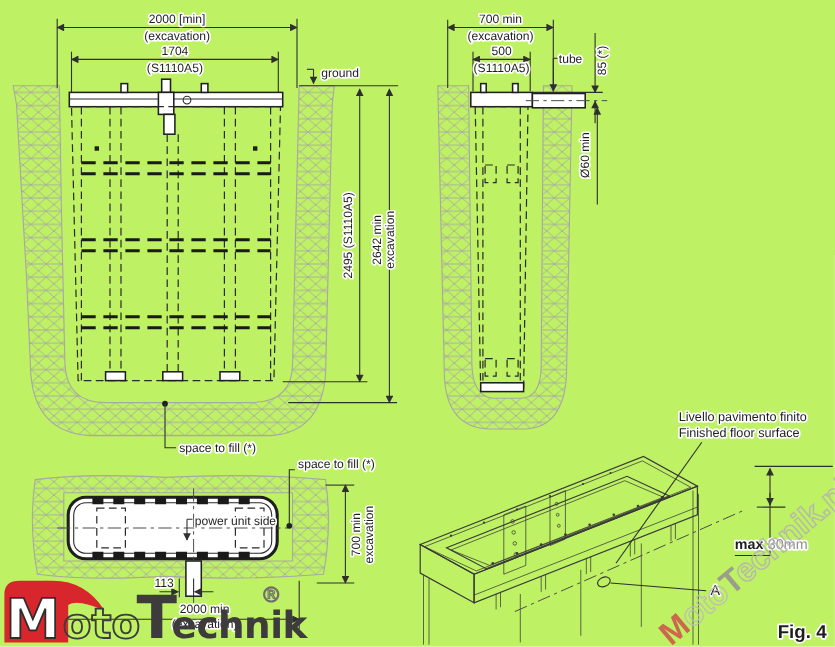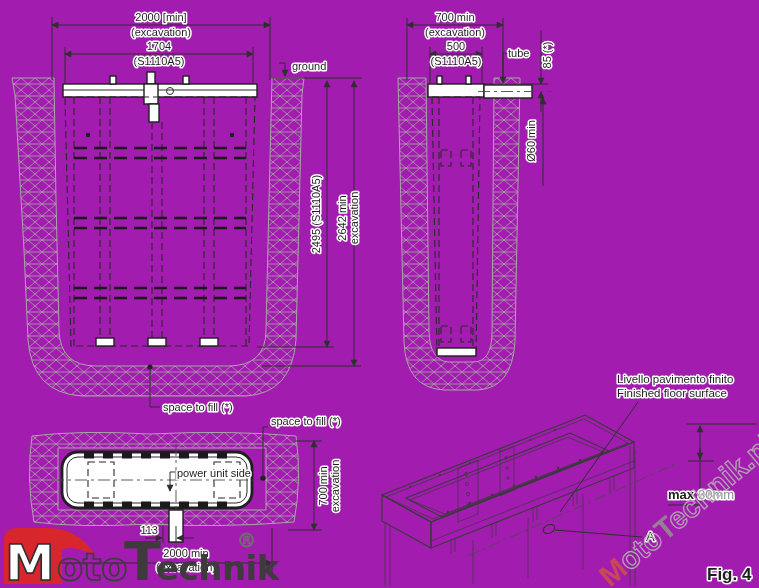--- a/index.html
+++ b/index.html
@@ -1,16 +1,16 @@
 <!DOCTYPE html>
 <html><head>
 <meta charset="utf-8">
 <style>
   html,body{margin:0;padding:0;background:#ffffff;}
-  #stage{position:relative;width:759px;height:588px;background:#a21caf;overflow:hidden;
+  #stage{position:relative;width:759px;height:588px;background:#bef264;overflow:hidden;
          font-family:"Liberation Sans",sans-serif;}
   svg{position:absolute;left:0;top:0;}
   text{font-family:"Liberation Sans",sans-serif;fill:#1e1e1e;}
   .dim{font-size:11px;}
   .mid{text-anchor:middle;}
   .end{text-anchor:end;}
   .knock{paint-order:stroke;stroke:#ffffff;stroke-width:3px;stroke-linejoin:round;}
   .ln{stroke:#2f2f2f;stroke-width:1;fill:none;}
   .dash{stroke:#2a2a2a;stroke-width:1.1;fill:none;stroke-dasharray:7 4;}
   .bardash{stroke:#1a1a1a;stroke-width:2.6;fill:none;stroke-dasharray:13 7;}

